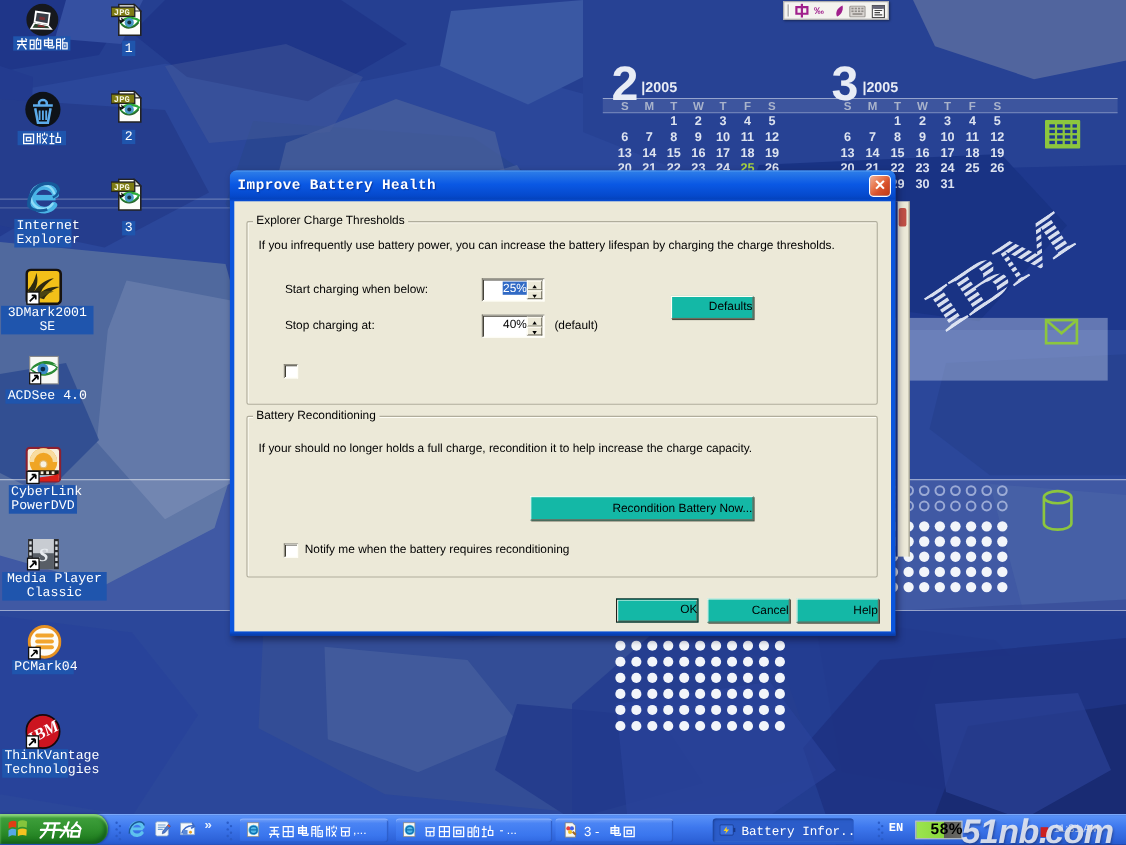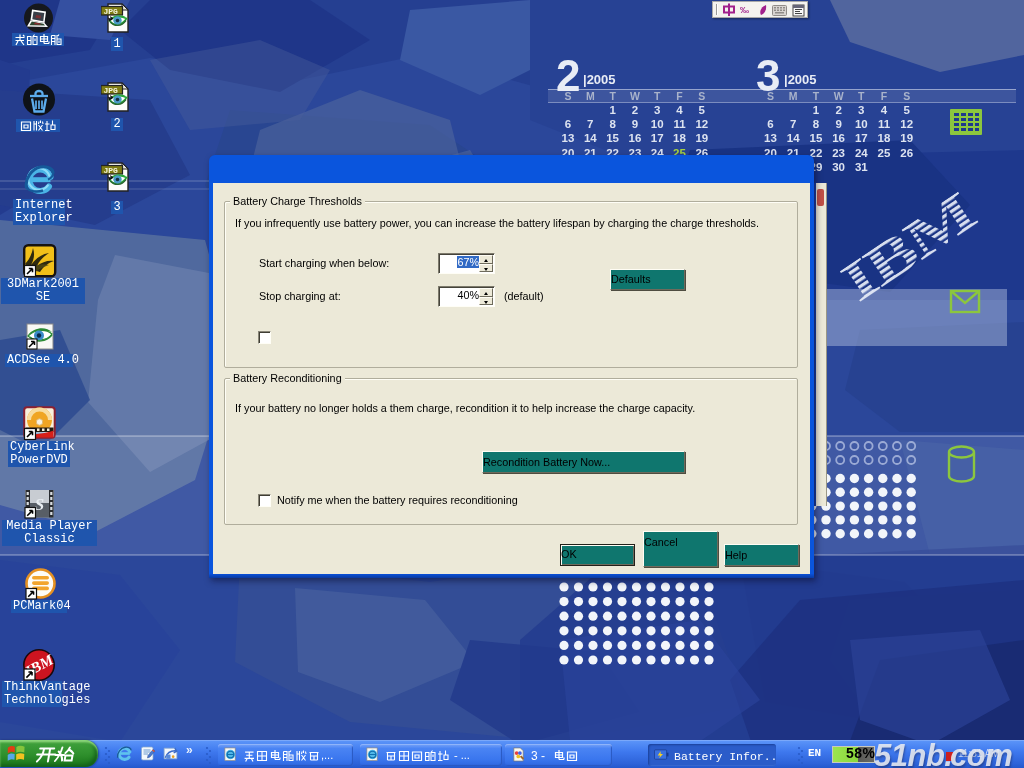--- a/index.html
+++ b/index.html
@@ -1,19 +1,19 @@
 <!DOCTYPE html>
 <html><head><meta charset="utf-8"><style>
 *{margin:0;padding:0;box-sizing:border-box}
 html,body{width:1024px;height:768px;overflow:hidden}
 body{font-family:"Liberation Sans",sans-serif;position:relative;background:#3a57b0}
 .abs{position:absolute}
 #bg{position:absolute;left:0;top:0}
 .lbl{position:absolute;background:#1f55ad;color:#fff;font-family:"Liberation Mono",monospace;font-size:12px;line-height:13px;text-align:center;padding:0 2px;white-space:pre}
-.btn{position:absolute;background:#0f766e;border:1px solid;border-color:#fffdf4 #6e6b5c #6e6b5c #fffdf4;box-shadow:1px 1px 0 #4e4c40;font-size:10.8px;color:#000;text-align:left;font-family:"Liberation Sans",sans-serif}
+.btn{position:absolute;background:#14b8a6;border:1px solid;border-color:#fffdf4 #6e6b5c #6e6b5c #fffdf4;box-shadow:1px 1px 0 #4e4c40;font-size:10.8px;color:#000;text-align:right;font-family:"Liberation Sans",sans-serif}
 .gbx{position:absolute;border:1px solid #b0ad9c;border-radius:2px;box-shadow:inset 1px 1px 0 #fffef6}
 .glab{position:absolute;background:#ece9d8;font-size:10.8px;padding:0 3px;line-height:12px}
 .dtx{position:absolute;font-size:10.8px;color:#000;white-space:nowrap}
 .cbx{position:absolute;width:13px;height:13px;background:#fff;border:1px solid;border-color:#888577 #fffef6 #fffef6 #888577;box-shadow:inset 1px 1px 0 #3f3d33}
 .spin{position:absolute;width:57px;height:21px;background:#fff;border:1px solid;border-color:#7d7a6c #fffef6 #fffef6 #7d7a6c;box-shadow:inset 1px 1px 0 #45433a}
 .sbtn{position:absolute;right:1px;width:14px;height:9px;background:#ece9d8;border:1px solid;border-color:#fffdf4 #6e6b5c #6e6b5c #fffdf4}
 .tri{position:absolute;width:0;height:0;border-left:2.5px solid transparent;border-right:2.5px solid transparent}
 .tb{position:absolute;height:22px;top:3px;border-radius:3px;background:linear-gradient(#78a4f8,#4a84f4 20%,#3a76ee 70%,#2f67e0);box-shadow:inset 0 1px 0 #8fb4fa,inset -1px -1px 1px #2a58c0;color:#fff;font-size:12px;overflow:hidden;white-space:nowrap}
 </style></head>
 <body>
@@ -537,29 +537,33 @@
       <rect x="1" y="1" width="11" height="11" fill="#f8f8f8" stroke="#444" stroke-width="1"></rect>
       <path d="M3 3.5 H10 M3 5.5 H10 M3 7.5 H8 M3 9.5 H10" stroke="#444" stroke-width="1"></path>
       <rect x="1" y="1" width="11" height="3" fill="#667"></rect>
     </svg>
 </div>
 
 <div class="abs" style="left:814px;top:183px;width:13px;height:323px;background:#ece9d8;border-left:2px solid #1a3c9e;border-right:1px solid #9a9786"></div>
 <div class="abs" style="left:817px;top:189px;width:7px;height:17px;background:#c05046;border-radius:2px"></div>
 
 <div class="abs" id="dlg" style="left:209px;top:155px;width:605px;height:423px;background:#0a55dd;border-radius:6px 6px 0 0;box-shadow:2px 3px 6px rgba(10,10,40,0.5)">
+ <div class="abs" style="left:0;top:0;width:605px;height:28px;border-radius:6px 6px 0 0;background:linear-gradient(#57a0f0 0%,#2a7ae8 6%,#0a58e4 45%,#0549cc 82%,#0443be 92%,#0a50d8 100%)">
+  <div class="abs" style="left:7px;top:6px;color:#fff;font-family:'Liberation Mono',monospace;font-weight:bold;font-size:13px;letter-spacing:0.4px;text-shadow:1px 1px 1px #0a38a0">Improve Battery Health</div>
+  <div class="abs" style="left:581px;top:4px;width:20px;height:20px;border:1.4px solid #fff;border-radius:4px;background:linear-gradient(135deg,#f0b098 0%,#e8764c 38%,#d8502a 60%,#c03a14 100%);color:#fff;font-weight:bold;font-size:13px;line-height:17px;text-align:center;font-family:'Liberation Sans',sans-serif">✕</div>
+ </div>
  <div class="abs" style="left:0;top:419px;width:605px;height:4px;background:linear-gradient(#0a50d8,#0a3aa0);border-radius:0"></div>
  <div class="abs" id="cl" style="left:4px;top:28px;width:597px;height:391px;background:#ece9d8">
 
   <div class="gbx" style="left:11px;top:18px;width:574px;height:167px"></div>
-  <div class="glab" style="left:17px;top:12px">Battery Charge Thresholds</div>
+  <div class="glab" style="left:17px;top:12px">Explorer Charge Thresholds</div>
   <div class="dtx" style="left:22px;top:34px">If you infrequently use battery power, you can increase the battery lifespan by charging the charge thresholds.</div>
   <div class="dtx" style="left:46px;top:74px">Start charging when below:</div>
   <div class="spin" style="left:225px;top:70px">
-    <div style="position:absolute;left:0;top:2px;width:40px;text-align:right;font-size:10.8px"><span style="background:#316ac5;color:#fff">67%</span></div>
+    <div style="position:absolute;left:0;top:2px;width:40px;text-align:right;font-size:10.8px"><span style="background:#316ac5;color:#fff">25%</span></div>
     <div class="sbtn" style="top:1px">
           <div class="tri" style="left:4px;top:2.5px;border-bottom:3.5px solid #000"></div>
         </div>
     <div class="sbtn" style="top:10px;height:8px">
           <div class="tri" style="left:4px;top:2.5px;border-top:3.5px solid #000"></div>
         </div>
   </div>
   <div class="btn" style="left:397px;top:86px;width:75px;height:21px;line-height:19px">Defaults</div>
   <div class="dtx" style="left:46px;top:107px">Stop charging at:</div>
   <div class="spin" style="left:225px;top:103px">
@@ -569,27 +573,27 @@
         </div>
     <div class="sbtn" style="top:10px;height:8px">
           <div class="tri" style="left:4px;top:2.5px;border-top:3.5px solid #000"></div>
         </div>
   </div>
   <div class="dtx" style="left:291px;top:107px">(default)</div>
   <div class="cbx" style="left:45px;top:148px"></div>
 
   <div class="gbx" style="left:11px;top:195px;width:574px;height:147px"></div>
   <div class="glab" style="left:17px;top:189px">Battery Reconditioning</div>
-  <div class="dtx" style="left:22px;top:219px">If your battery no longer holds a them charge, recondition it to help increase the charge capacity.</div>
+  <div class="dtx" style="left:22px;top:219px">If your should no longer holds a full charge, recondition it to help increase the charge capacity.</div>
   <div class="btn" style="left:269px;top:268px;width:203px;height:22px;line-height:20px">Recondition Battery Now...</div>
   <div class="cbx" style="left:45px;top:311px"></div>
   <div class="dtx" style="left:64px;top:311px">Notify me when the battery requires reconditioning</div>
 
   <div class="btn" style="left:347px;top:361px;width:75px;height:22px;line-height:18px;border:1.5px solid #22201a;box-shadow:inset 1px 1px 0 #fffdf4,inset -1px -1px 0 #6e6b5c">OK</div>
-  <div class="btn" style="left:430px;top:348px;width:75px;height:36px;line-height:20px">Cancel</div>
+  <div class="btn" style="left:430px;top:361px;width:75px;height:22px;line-height:20px">Cancel</div>
   <div class="btn" style="left:511px;top:361px;width:75px;height:22px;line-height:20px">Help</div>
  </div>
 </div>
 
 <div class="abs" id="taskbar" style="left:0;top:740px;width:1024px;height:28px;background:linear-gradient(#5a93f8,#3e78ee 40%,#2d62d8 85%,#2458cc);border-top:1px solid #7aa8fa">
 
  <div class="abs" style="left:0;top:-1px;width:98px;height:27px;border-radius:0 13px 13px 0;background:linear-gradient(#6cbe5c 0%,#3d9e3a 15%,#2e8f2c 55%,#1e7a1e 90%,#176a18);box-shadow:inset 0 2px 2px #8cd67c,inset -3px -2px 4px #14601a,1px 0 2px rgba(0,0,30,.4)">
   <svg class="abs" style="left:6px;top:2px" width="24" height="23" viewBox="0 0 24 23">
    <g transform="rotate(-4 12 11)">
    <path d="M2.2 5.2 C4.5 3.4 6.8 3.1 9.3 4.6 L8.8 10.2 C6.3 8.9 4 9.2 1.8 10.8 Z" fill="#e23d14"></path>

